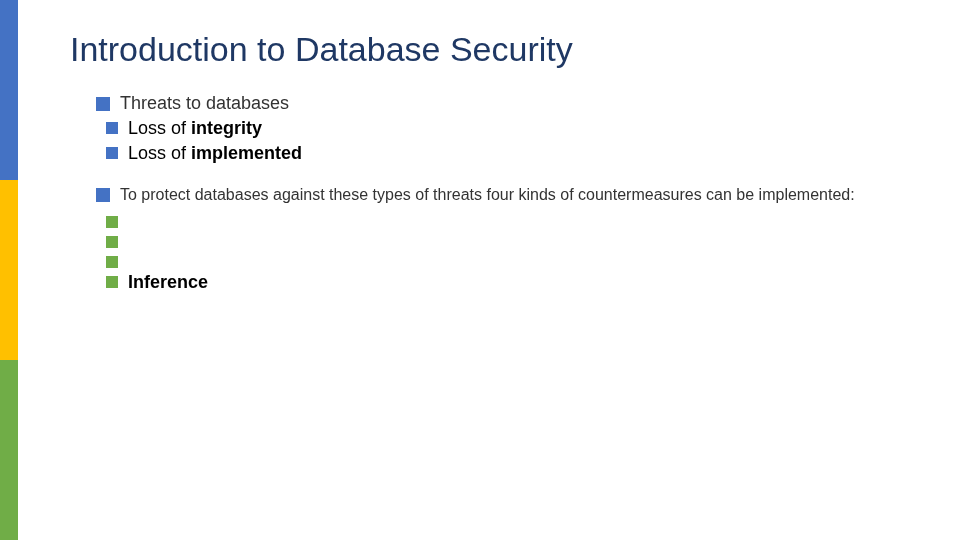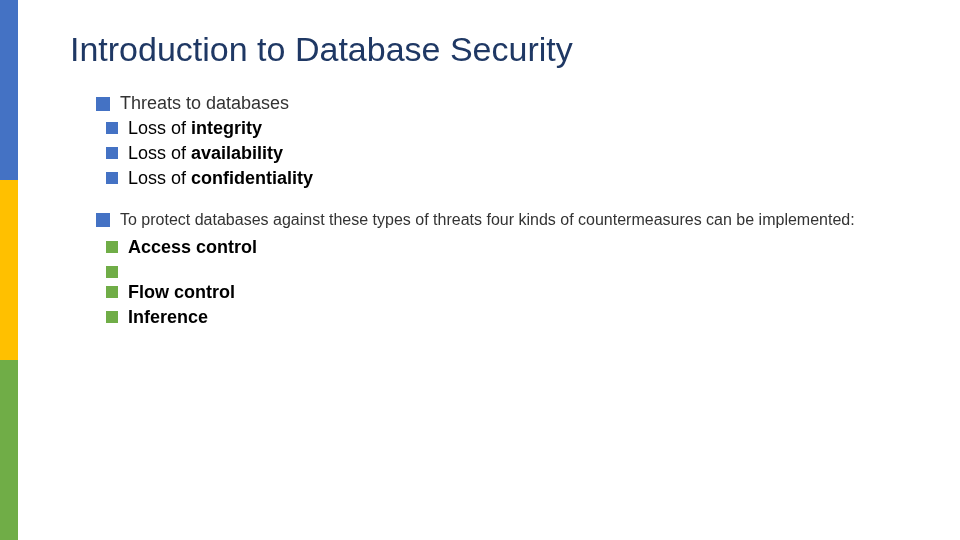--- a/index.html
+++ b/index.html
@@ -147,49 +147,43 @@
         <span>Threats to databases</span>
       </div>
 
       <div class="sub-bullet">
         <span class="sub-marker"></span>
         <span>Loss of <span class="bold">integrity</span></span>
       </div>
 
       <div class="sub-bullet">
         <span class="sub-marker"></span>
-        <span>Loss of <span class="bold">availability</span></span>
+        <span>Loss of <span class="bold">implemented</span></span>
       </div>
 
-      <div class="sub-bullet">
-        <span class="sub-marker"></span>
-        <span>Loss of <span class="bold">confidentiality</span></span>
-      </div>
     </div>
 
     <div class="bullet-section countermeasures-section">
       <div class="bullet-item">
         <span class="bullet-marker"></span>
         <span class="para-text">To protect databases against these types of threats four kinds of countermeasures can be implemented:</span>
       </div>
 
       <div class="sub-bullets-green">
 
         <div class="sub-bullet">
           <span class="sub-marker green"></span>
-          <span><span class="bold">Access control</span></span>
         </div>
 
         <div class="sub-bullet">
           <span class="sub-marker green"></span>
         </div>
 
         <div class="sub-bullet">
           <span class="sub-marker green"></span>
-          <span><span class="bold">Flow control</span></span>
         </div>
 
         <div class="sub-bullet">
           <span class="sub-marker green"></span>
           <span><span class="bold">Inference</span></span>
         </div>
 
       </div>
     </div>
 

